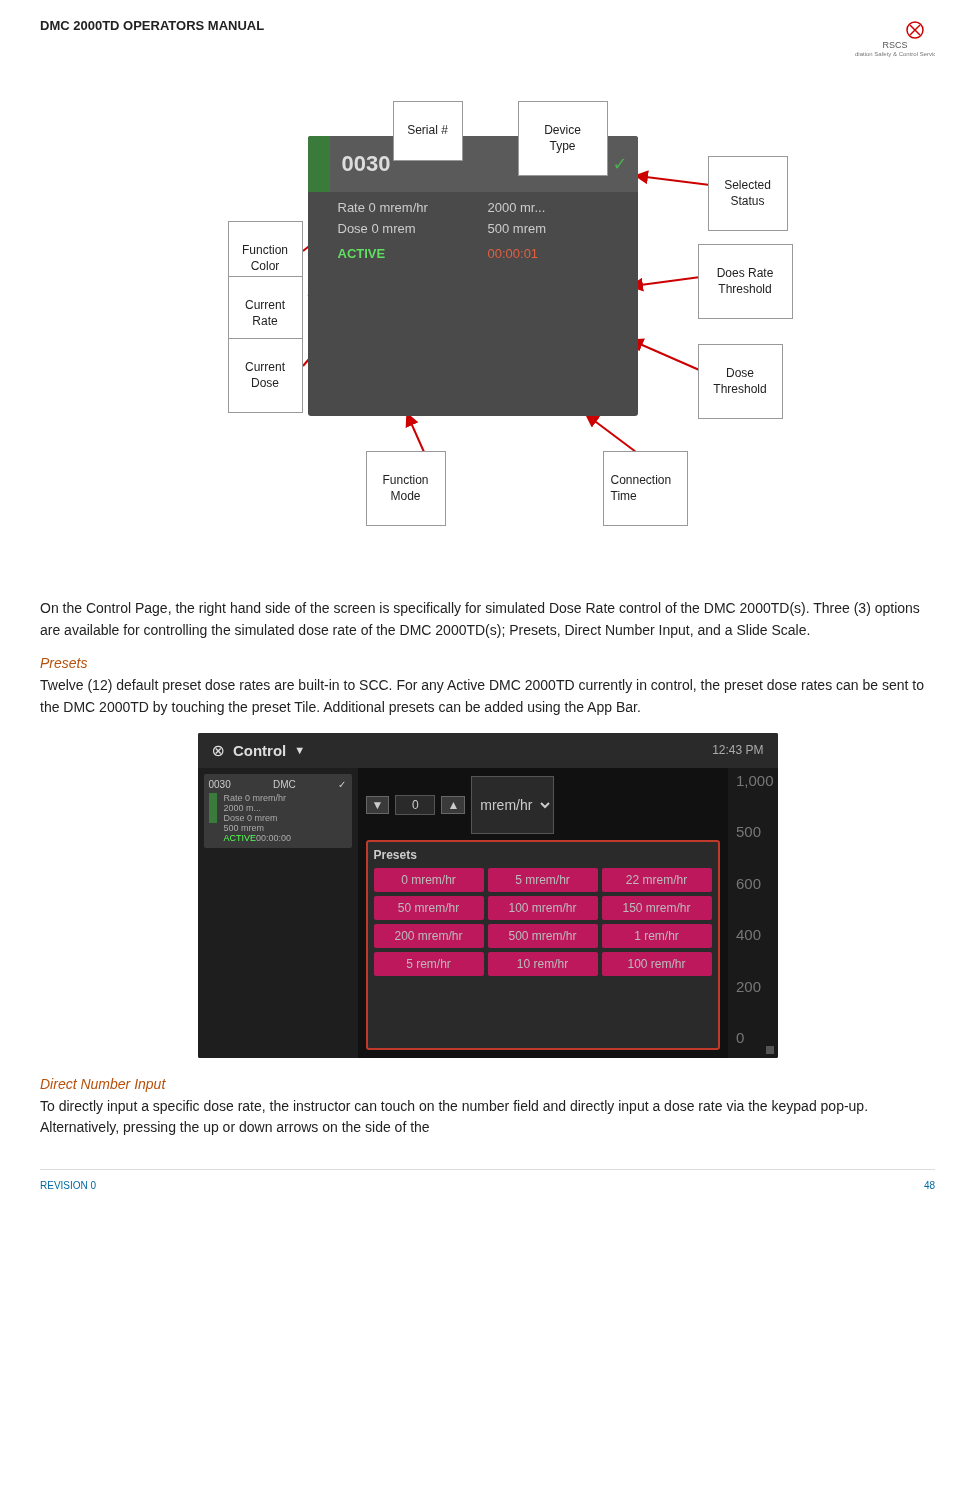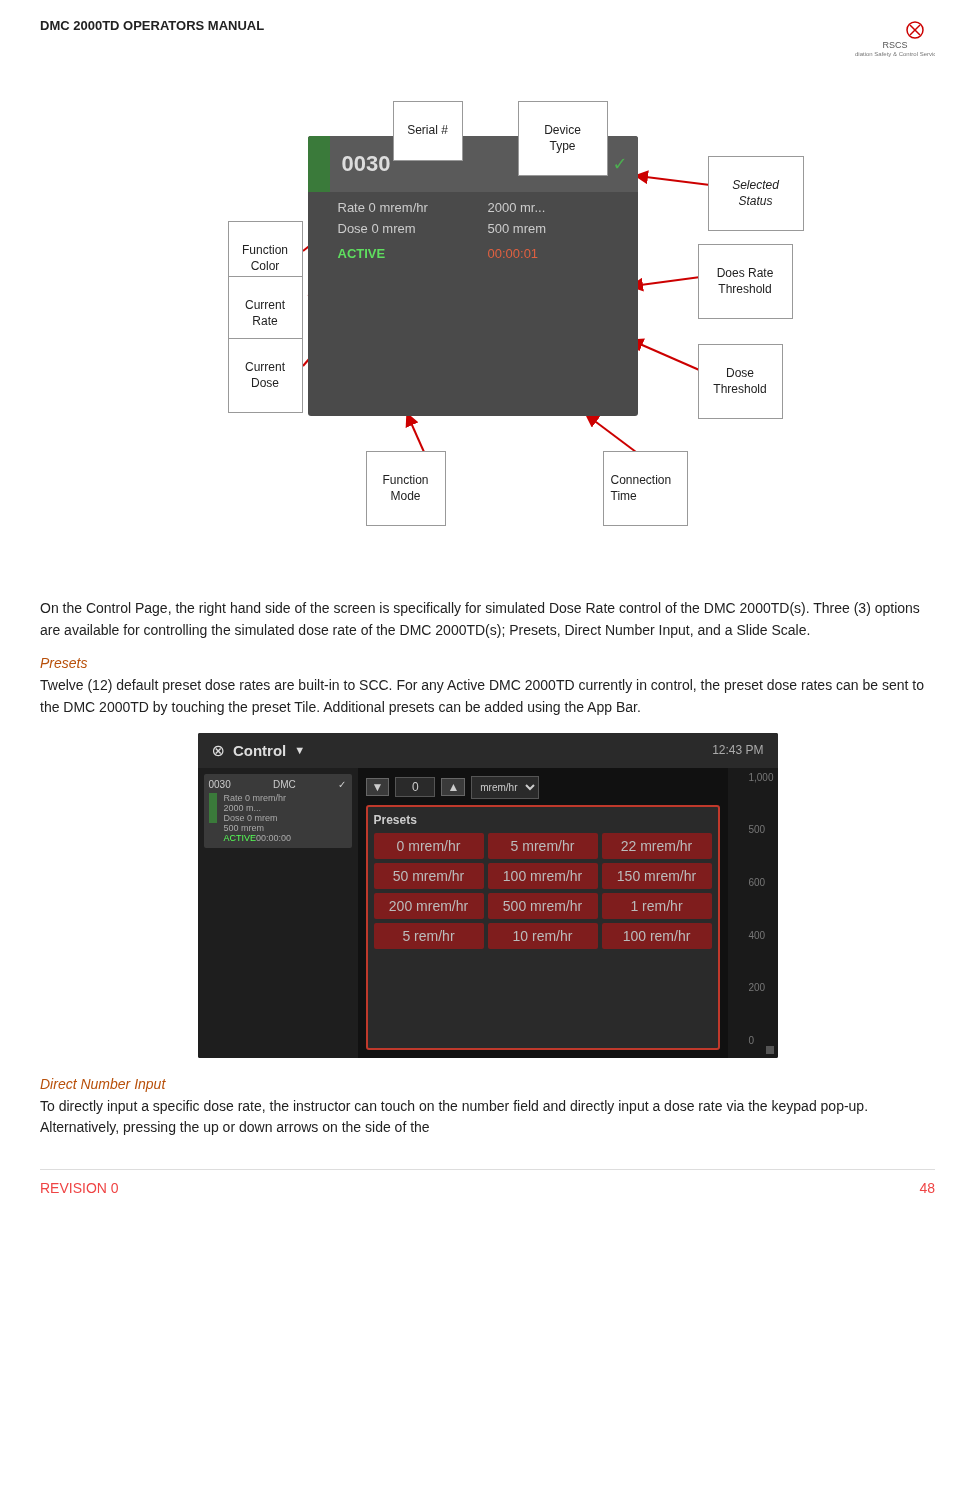--- a/index.html
+++ b/index.html
@@ -259,22 +259,22 @@
       color: #ccc;
       padding: 2px 6px;
       font-size: 12px;
       width: 40px;
       text-align: center;
     }
     .sc-dropdown {
       background: #2a2a2a;
       border: 1px solid #555;
       color: #ccc;
-      padding: 4px 4px;
-      font-size: 10px;
+      padding: 19px 4px;
+      font-size: 14px;
     }
     .sc-arrow-btn {
       background: #3a3a3a;
       border: 1px solid #666;
       color: #ccc;
       padding: 1px 5px;
       font-size: 12px;
     }
     .presets-panel {
       background: #2a2a2a;
@@ -288,63 +288,63 @@
       font-size: 12px;
       margin-bottom: 6px;
       font-weight: bold;
     }
     .presets-grid {
       display: grid;
       grid-template-columns: repeat(3, 1fr);
       gap: 4px;
     }
     .preset-btn {
-      background: #7f1d1d;
+      background: #be185d;
       border: none;
       color: #bbb;
       padding: 5px 3px;
-      font-size: 14px;
+      font-size: 12px;
       text-align: center;
       border-radius: 2px;
       cursor: pointer;
     }
     .sc-chart-area {
       width: 50px;
       background: #1a1a1a;
       flex-shrink: 0;
       padding: 4px;
       display: flex;
       flex-direction: column;
       align-items: flex-end;
     }
     .sc-chart-labels {
       display: flex;
       flex-direction: column;
       justify-content: space-between;
       height: 100%;
-      font-size: 10px;
+      font-size: 15px;
       color: #777;
     }
     .sc-small-rect {
       width: 8px;
       height: 8px;
       background: #555;
       margin-top: auto;
     }
 
     
     .footer {
       display: flex;
       justify-content: space-between;
       align-items: center;
       margin-top: 30px;
       padding-top: 10px;
       border-top: 1px solid #ddd;
-      font-size: 14px;
-      color: #ef4444;
+      font-size: 10px;
+      color: #0369a1;
     }
   </style>
 </head>
 <body>
 
 <div class="header">
   <span class="header-title">DMC 2000TD OPERATORS MANUAL</span>
   <svg class="logo" viewBox="0 0 80 40">
     <circle cx="60" cy="12" r="8" fill="none" stroke="#c00" stroke-width="1.5"></circle>
     <line x1="55" y1="7" x2="65" y2="17" stroke="#c00" stroke-width="1.5"></line>
@@ -413,21 +413,21 @@
     </div>
 
     <div class="annotation" style="left:255px; top:25px; white-space:normal; width:70px;">
       <span>Serial #</span>
     </div>
 
     <div class="annotation" style="left:380px; top:25px; white-space:normal; width:90px; text-align:center;">
       <span>Device<br>Type</span>
     </div>
 
-    <div class="annotation" style="left:570px; top:80px; white-space:normal; width:96px; text-align:center;font-style:italic;">
+    <div class="annotation" style="left:570px; top:80px; white-space:normal; width:80px; text-align:center;">
       <span>Selected<br>Status</span>
     </div>
 
     <div class="annotation" style="left:90px; top:145px; white-space:normal; width:75px; text-align:center;">
       <span>Function<br>Color</span>
     </div>
 
     <div class="annotation" style="left:90px; top:200px; white-space:normal; width:75px; text-align:center;">
       <span>Current<br>Rate</span>
     </div>

